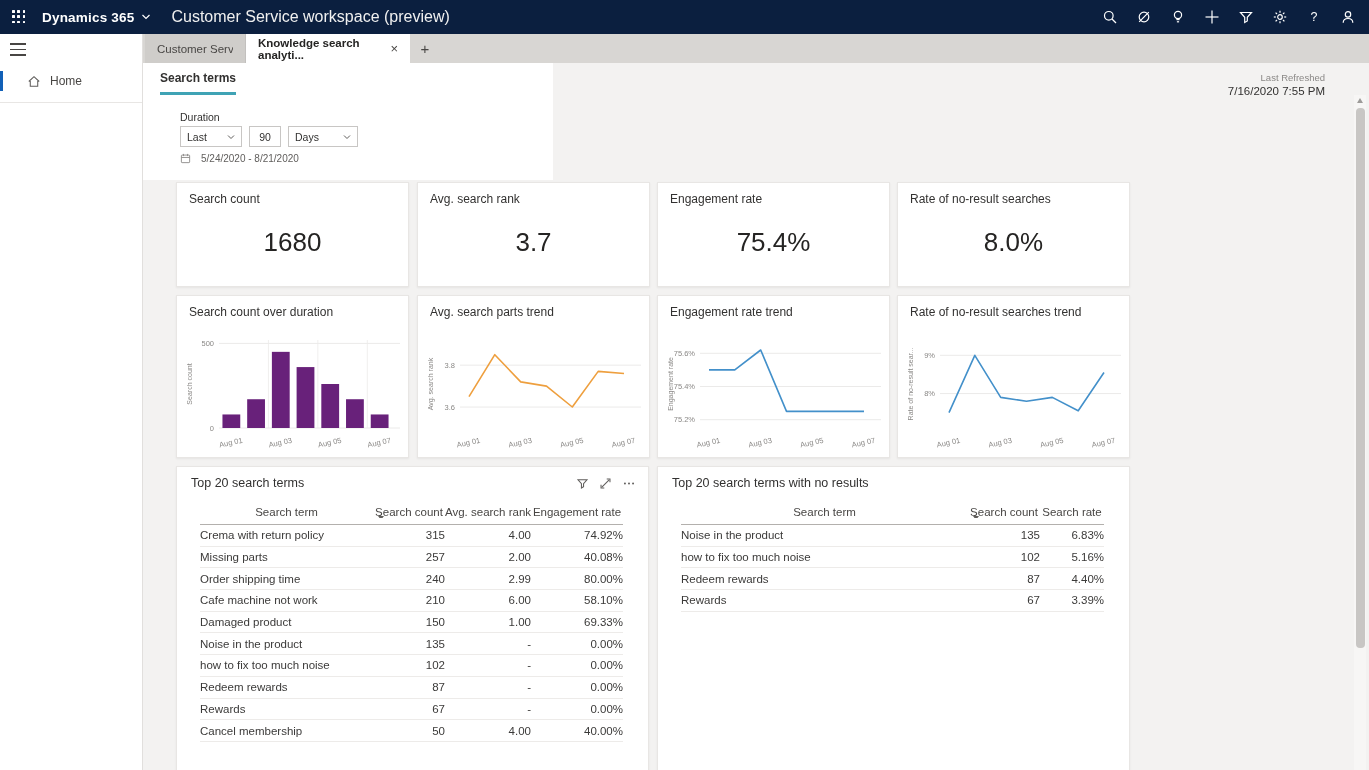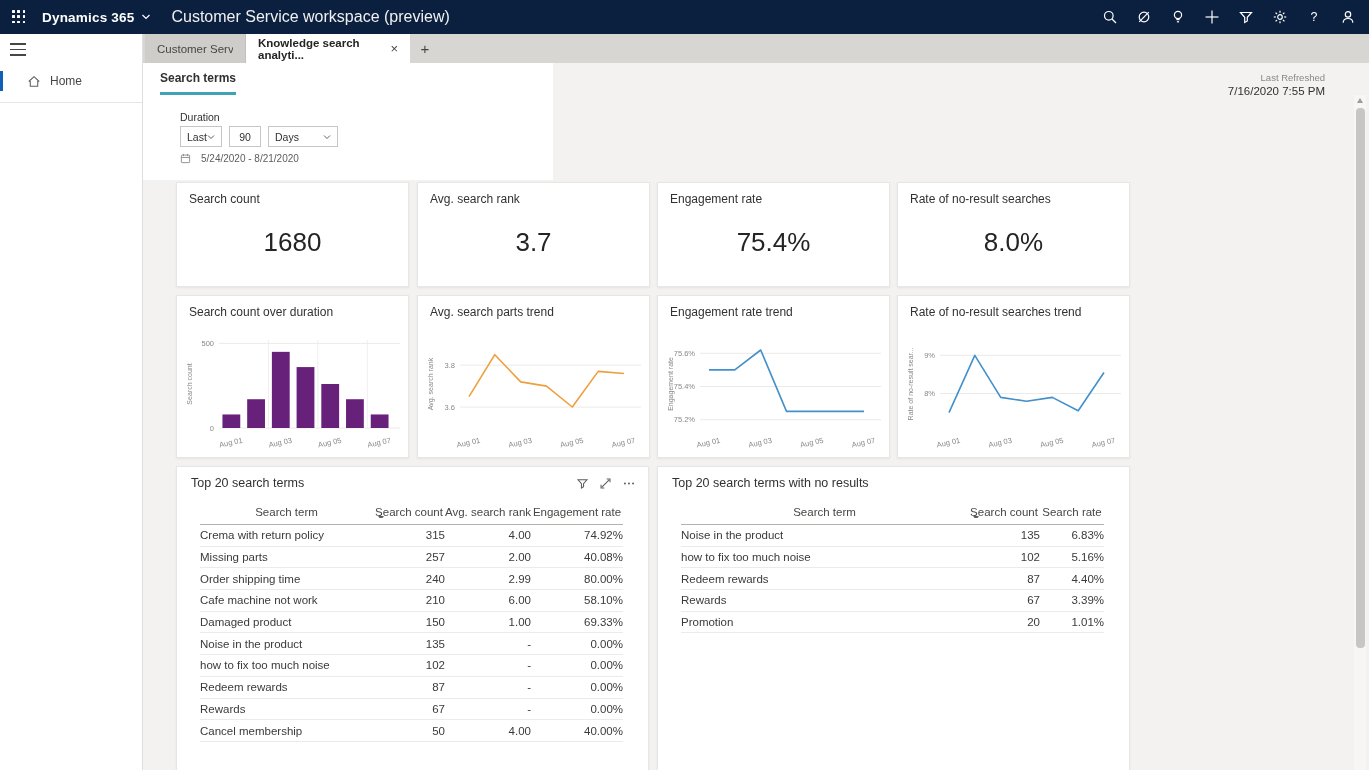--- a/index.html
+++ b/index.html
@@ -42,21 +42,21 @@
   .white-band { position:absolute; left:0; top:0; width:410px; height:117px; background:#fff; }
   .subtab { position:absolute; left:17px; top:8px; font-size:12px; font-weight:bold; color:#323130; padding-bottom:7px; border-bottom:3px solid #3fa3b5; cursor:pointer; }
   .refresh { position:absolute; right:44px; top:9px; text-align:right; }
   .refresh-label { font-size:9.5px; color:#8a8886; }
   .refresh-value { font-size:11.5px; color:#323130; margin-top:2px; }
 
   .duration-label { position:absolute; left:37px; top:48px; font-size:10.5px; color:#323130; }
   .dur-row { position:absolute; left:37px; top:63px; display:flex; gap:7px; }
   .dur-box { height:21px; background:#fff; border:1px solid #c8c6c4; display:flex; align-items:center; font-size:10.5px; color:#323130; padding:0 6px; cursor:pointer; }
   .dur-box .chev { margin-left:auto; display:flex; }
-  .dur-last { width:42px; }
+  .dur-last { width:62px; }
   .dur-num { width:32px; justify-content:center; cursor:text; }
   .dur-unit { width:70px; }
   .date-row { position:absolute; left:37px; top:90px; display:flex; align-items:center; gap:10px; }
   .date-text { font-size:10px; color:#605e5c; }
 
   
   .card { position:absolute; background:#fff; border:1px solid #e8e6e4; box-shadow:0 0.5px 2px rgba(0,0,0,0.06); }
   .card-title { position:absolute; left:12px; top:9px; font-size:12px; color:#323130; white-space:nowrap; }
   .kpi-card { width:233px; height:105px; top:119px; }
   .kpi-value { position:absolute; left:0; right:0; top:44px; text-align:center; font-size:26px; color:#252423; }
@@ -434,25 +434,20 @@
             <div class="trow">
               <div class="tcell c-left">Redeem rewards</div>
               <div class="tcell c-right" style="width:72px">87</div>
               <div class="tcell c-right" style="width:64px">4.40%</div>
             </div>
             <div class="trow">
               <div class="tcell c-left">Rewards</div>
               <div class="tcell c-right" style="width:72px">67</div>
               <div class="tcell c-right" style="width:64px">3.39%</div>
             </div>
-            <div class="trow">
-              <div class="tcell c-left">Promotion</div>
-              <div class="tcell c-right" style="width:72px">20</div>
-              <div class="tcell c-right" style="width:64px">1.01%</div>
-            </div>
           </div>
         </div>
       </div>
 
     <div class="vscroll">
       <span class="vs-arrow"></span>
       <span class="vs-thumb"></span>
     </div>
   </div>
 </div>

